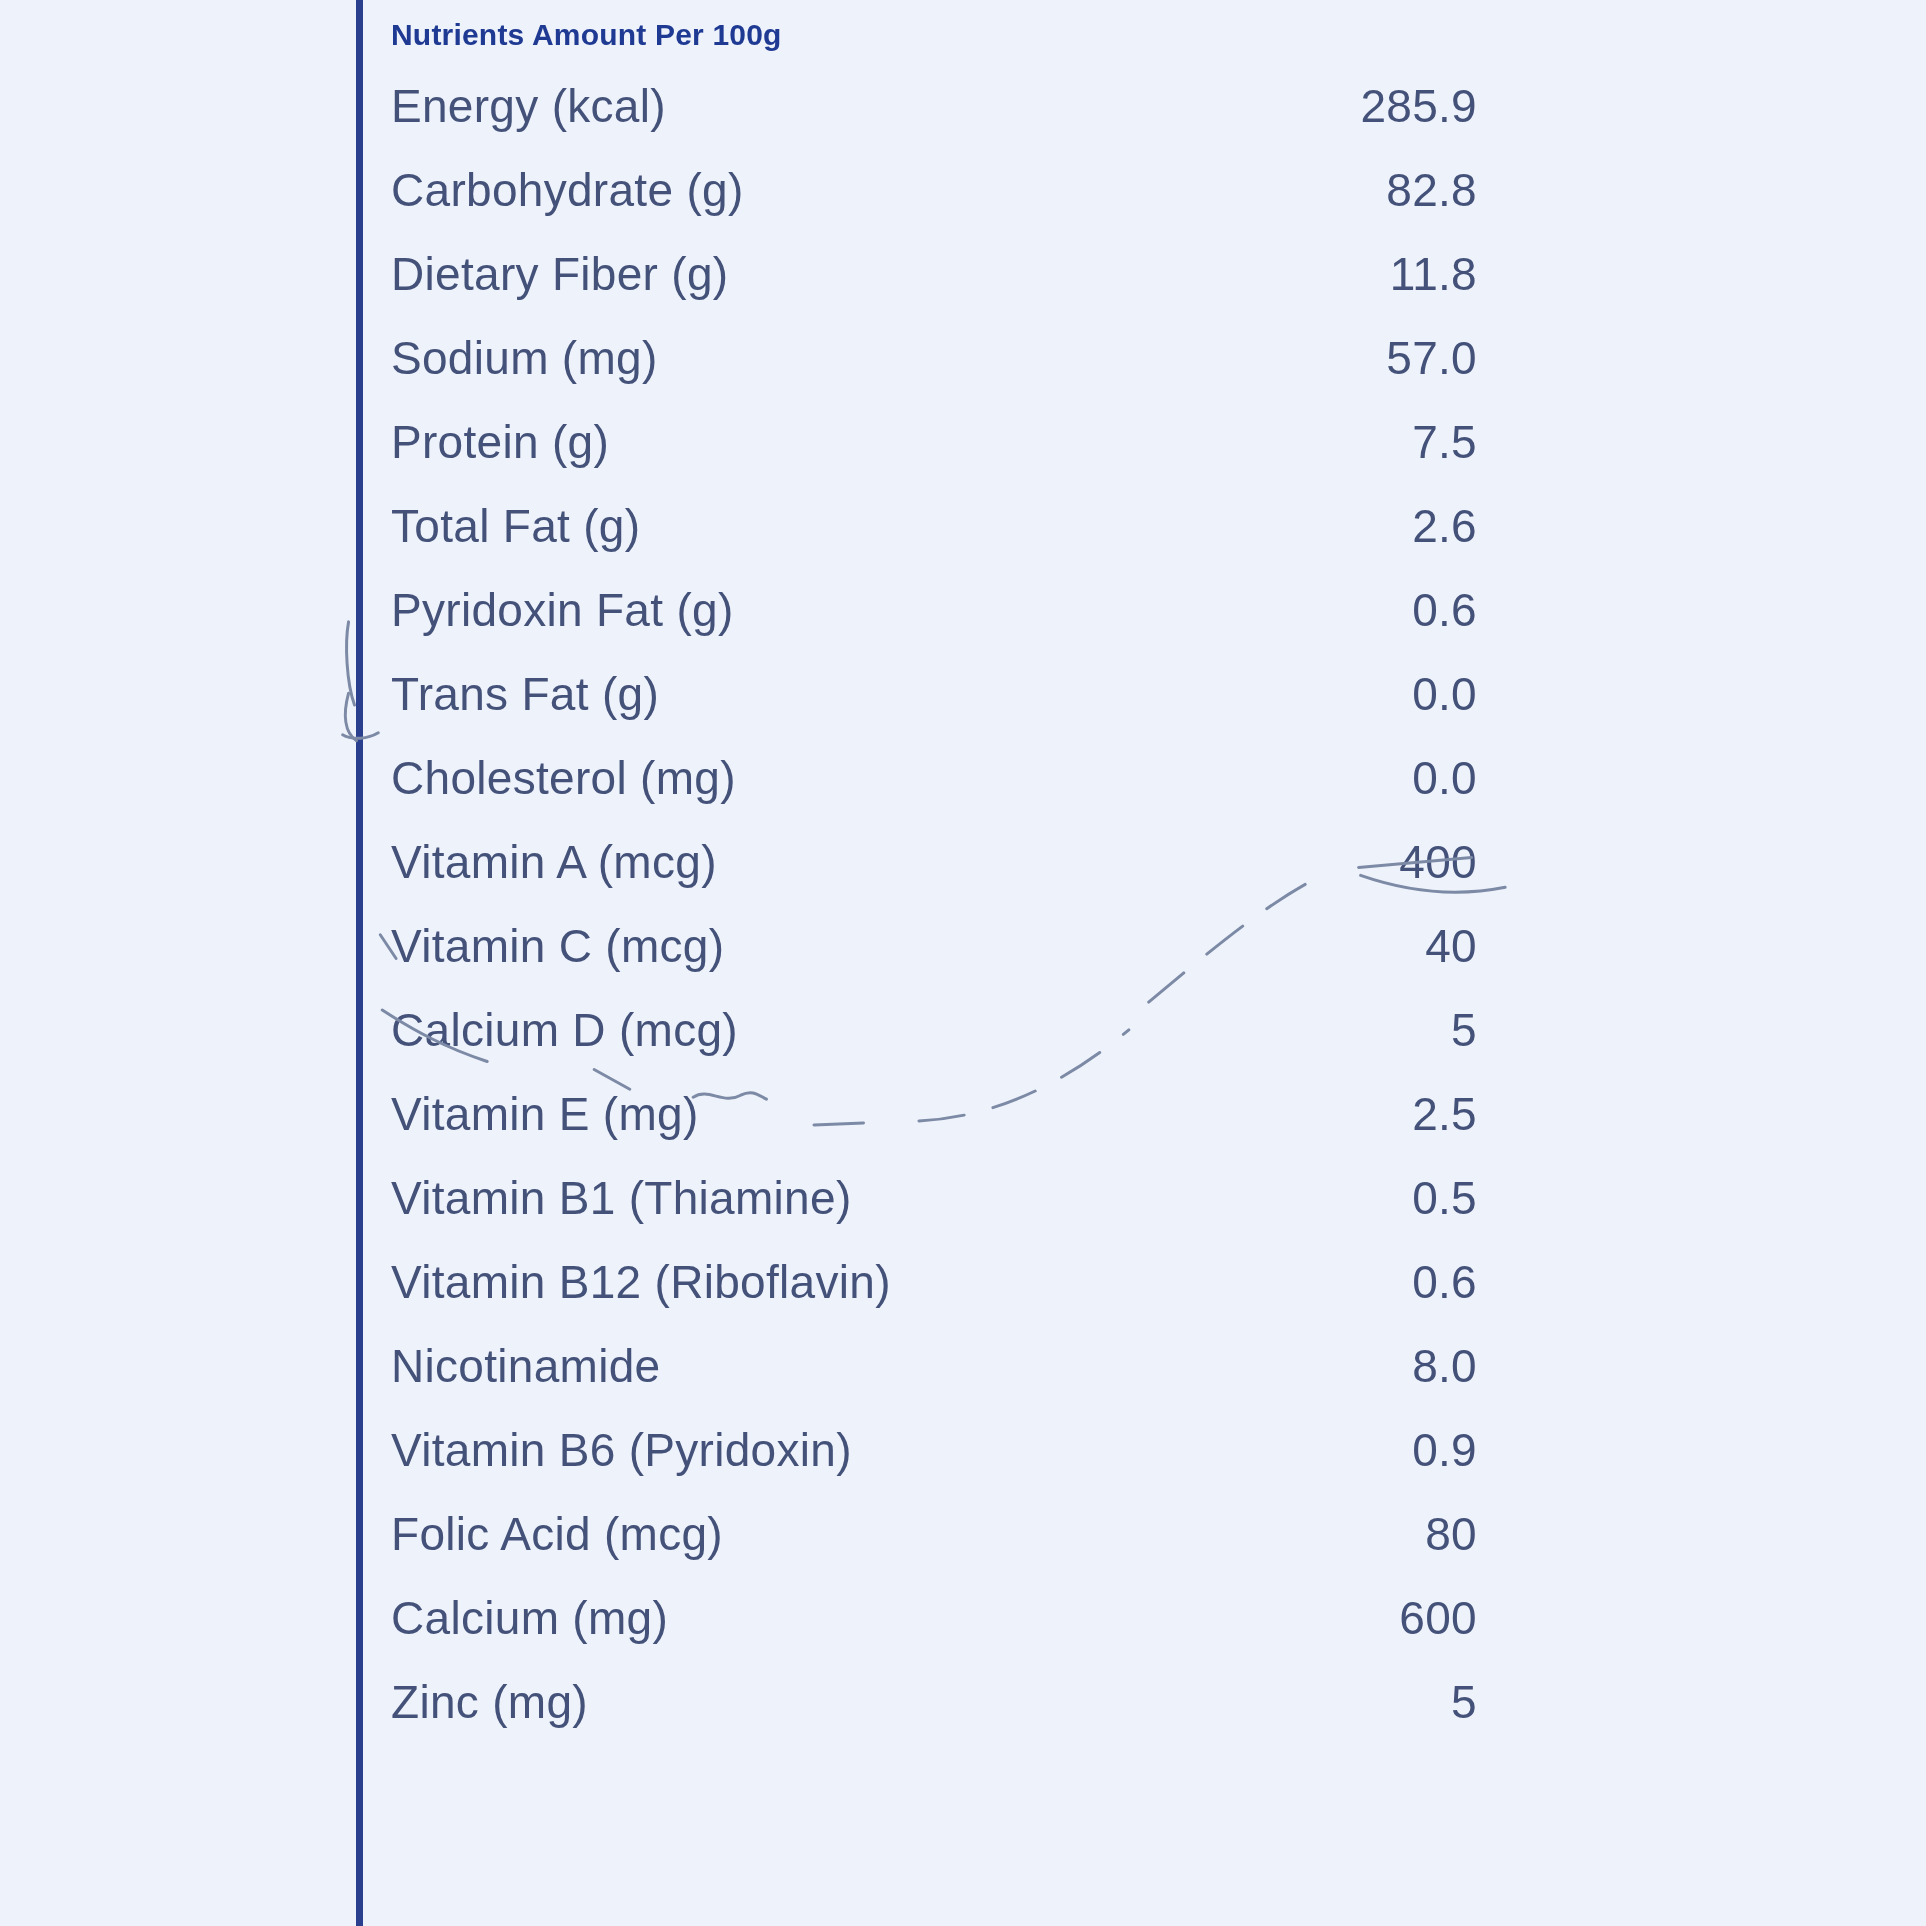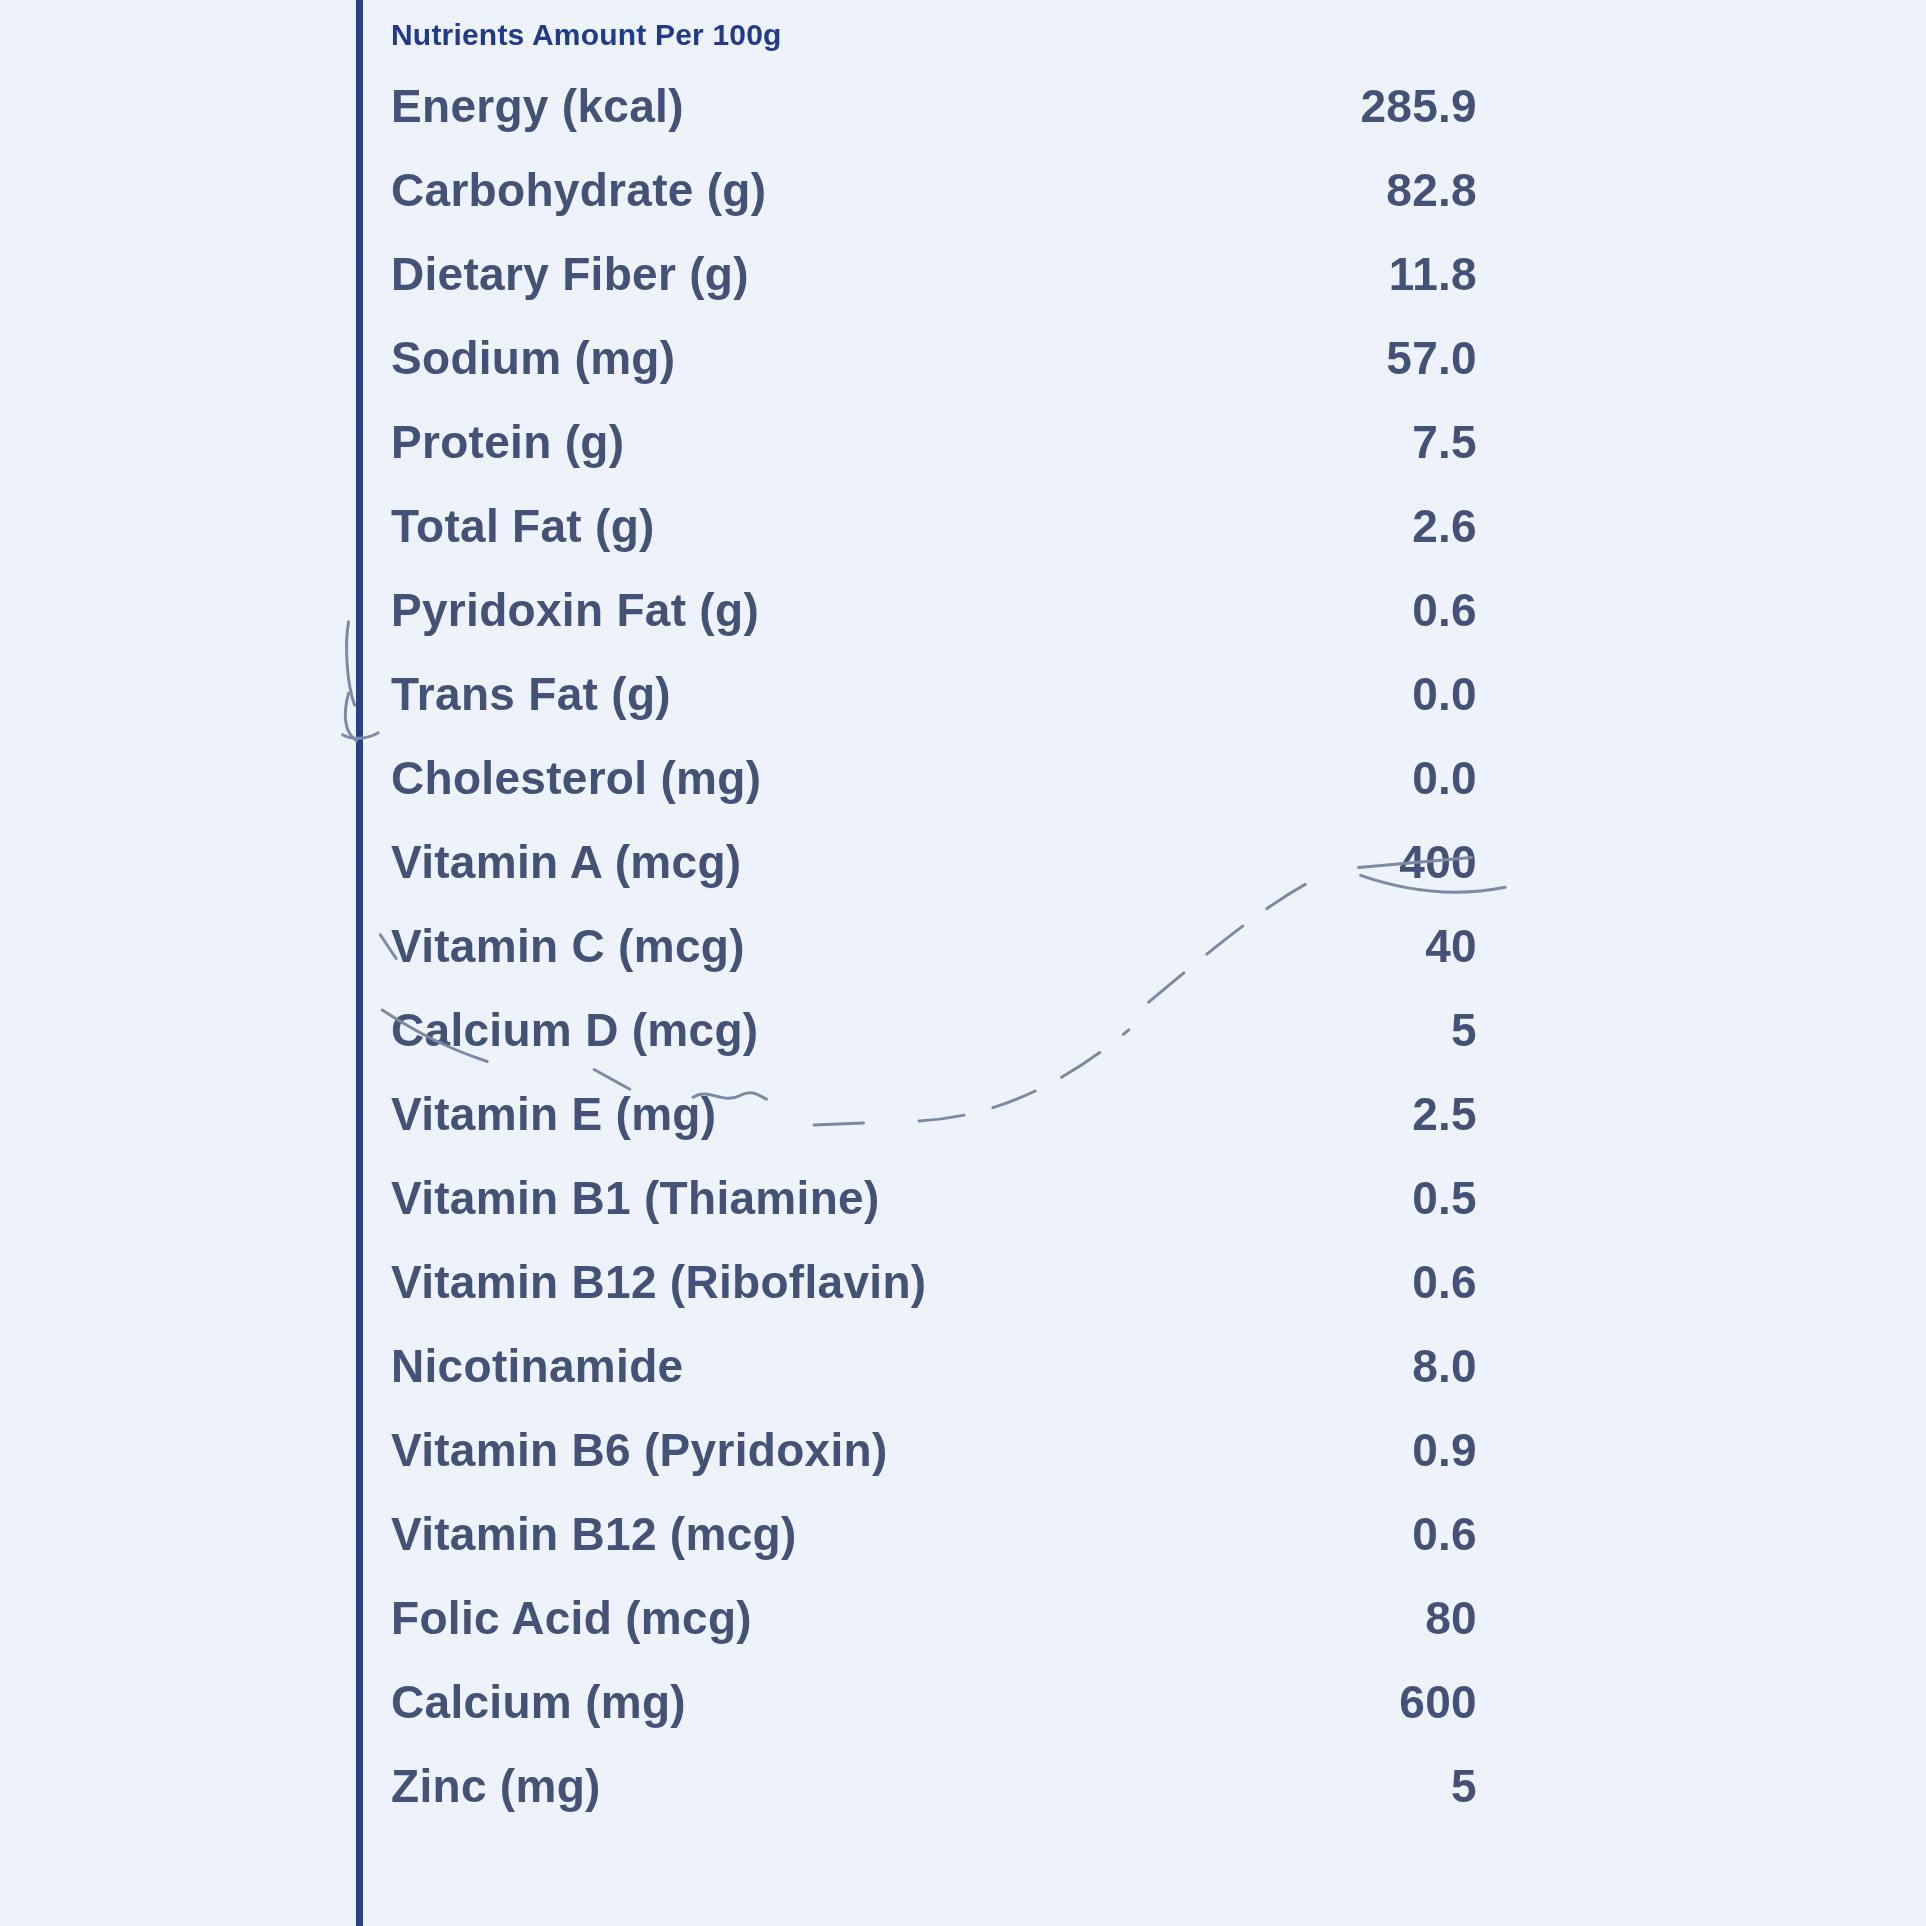--- a/index.html
+++ b/index.html
@@ -45,21 +45,21 @@
     font-weight: bold;
     color: #1f3a93;
     padding: 18px 0 12px 28px;
     letter-spacing: 0.2px;
   }
   .row td {
     font-size: 46px;
     color: #44527a;
     height: 84px;
     line-height: 84px;
-    font-weight: 700;
+    font-weight: 400;
   }
   .row td.label {
     padding-left: 28px;
     text-align: left;
     letter-spacing: 0.3px;
   }
   .row td.value {
     text-align: right;
     padding-right: 87px;
     width: 366px;
@@ -150,24 +150,20 @@
         </tr>
         <tr class="row">
           <td class="label">Nicotinamide</td>
           <td class="value">8.0</td>
         </tr>
         <tr class="row">
           <td class="label">Vitamin B6 (Pyridoxin)</td>
           <td class="value">0.9</td>
         </tr>
         <tr class="row">
-          <td class="label">Vitamin B12 (mcg)</td>
-          <td class="value">0.6</td>
-        </tr>
-        <tr class="row">
           <td class="label">Folic Acid (mcg)</td>
           <td class="value">80</td>
         </tr>
         <tr class="row">
           <td class="label">Calcium (mg)</td>
           <td class="value">600</td>
         </tr>
         <tr class="row">
           <td class="label">Zinc (mg)</td>
           <td class="value">5</td>

